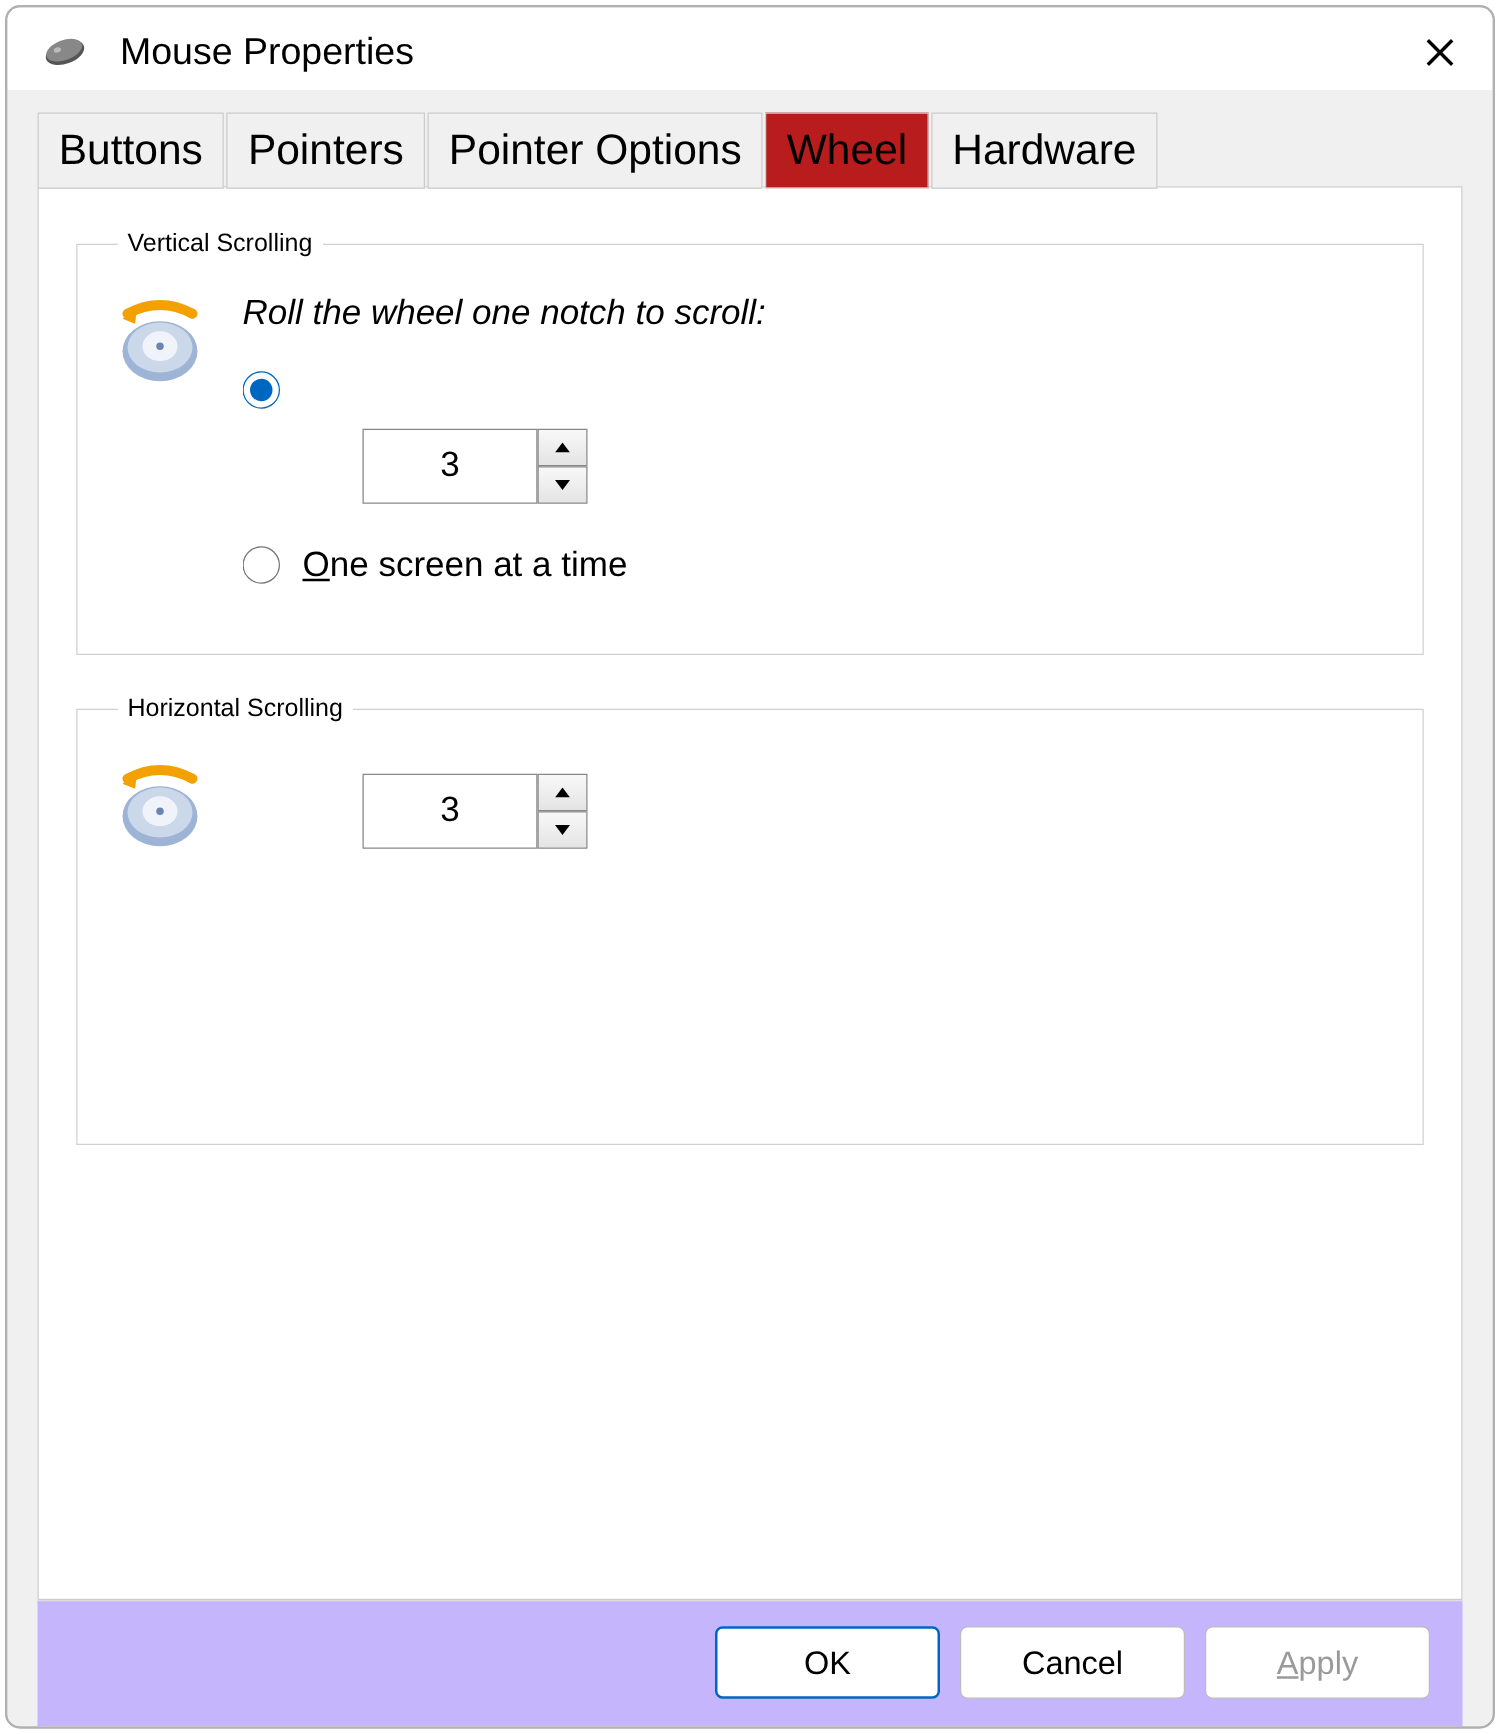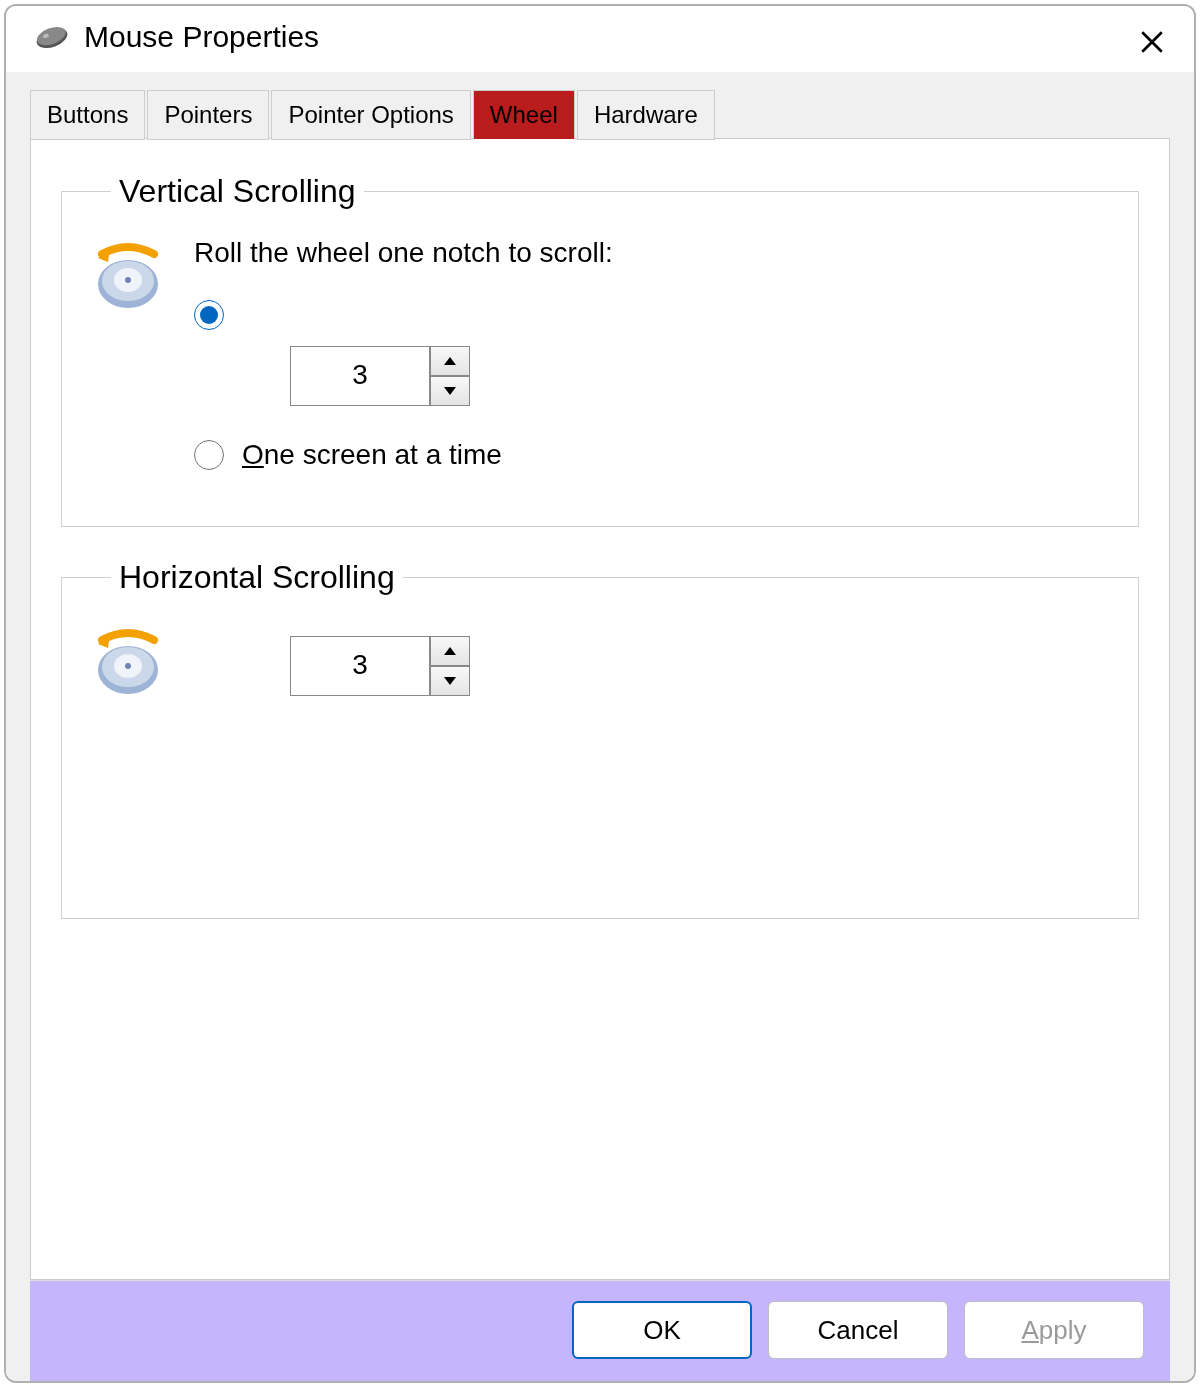--- a/index.html
+++ b/index.html
@@ -15,22 +15,24 @@
       top: 4px; left: 4px; right: 4px; bottom: 4px;
       border: 2px solid #b0b0b0;
       border-radius: 12px;
       background: #fdfdfd;
       display: flex;
       flex-direction: column;
       overflow: hidden;
     }
     .titlebar {
       display: flex;
+      align-items: center;
       padding: 14px 20px 8px 28px;
       background: #fff;
+      gap: 12px;
     }
     .title-icon {
       width: 36px; height: 36px;
       margin-right: 14px;
       display: inline-flex; align-items: center; justify-content: center;
     }
     .title-text {
       font-size: 30px;
       color: #000;
       flex: 1;
@@ -52,21 +54,21 @@
     }
     .tabs {
       display: flex;
       gap: 0;
       position: relative;
       z-index: 2;
       margin-bottom: -2px;
     }
     .tab {
       padding: 10px 16px 10px 16px;
-      font-size: 24px;
+      font-size: 34px;
       border: 1px solid #ccc;
       background: #f0f0f0;
       cursor: pointer;
       margin-right: 2px;
       user-select: none;
     }
     .tab.active {
       background: #b91c1c;
       border-bottom: 1px solid #fff;
       z-index: 3;
@@ -79,40 +81,40 @@
       display: flex;
       flex-direction: column;
       gap: 32px;
     }
     fieldset.group {
       border: 1px solid #d0d0d0;
       padding: 24px 26px 40px 26px;
       position: relative;
     }
     fieldset.group legend {
-      font-size: 32px;
+      font-size: 20px;
       padding: 0 8px;
-      margin-left: 23px;
+      margin-left: 6px;
     }
     .group-content {
       display: flex;
       align-items: flex-start;
       gap: 26px;
     }
     .wheel-icon {
       width: 80px; height: 80px;
       flex-shrink: 0;
       margin-top: 2px;
     }
     .group-text {
       flex: 1;
       font-size: 28px;
       line-height: 1.35;
     }
-    .group-text .lead { margin-bottom: 28px; display: block; }
+    .group-text .lead { margin-bottom: 28px; display: block; font-style: italic; }
     .radio-row {
       display: flex;
       align-items: center;
       gap: 12px;
       margin-bottom: 10px;
     }
     .radio-row input[type=radio] {
       width: 30px; height: 30px;
       accent-color: #0067c0;
       cursor: pointer;

